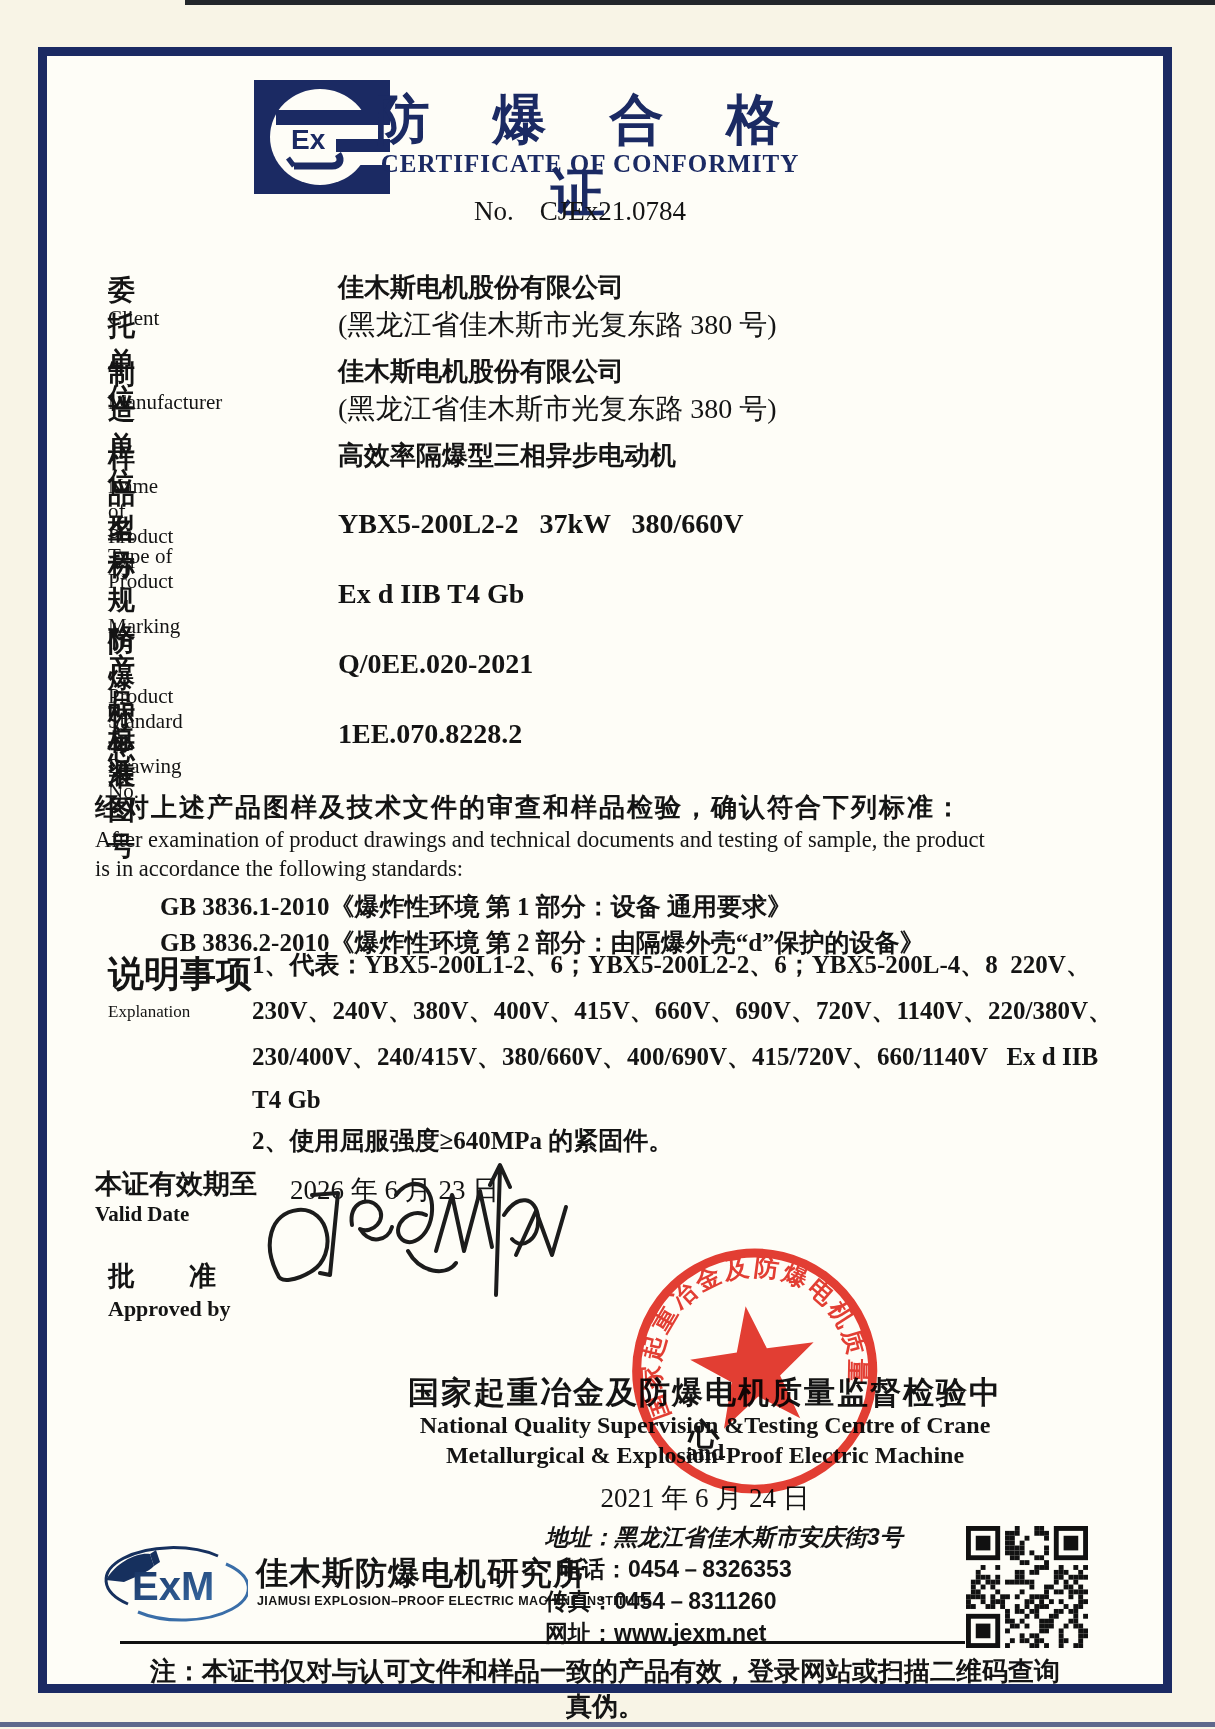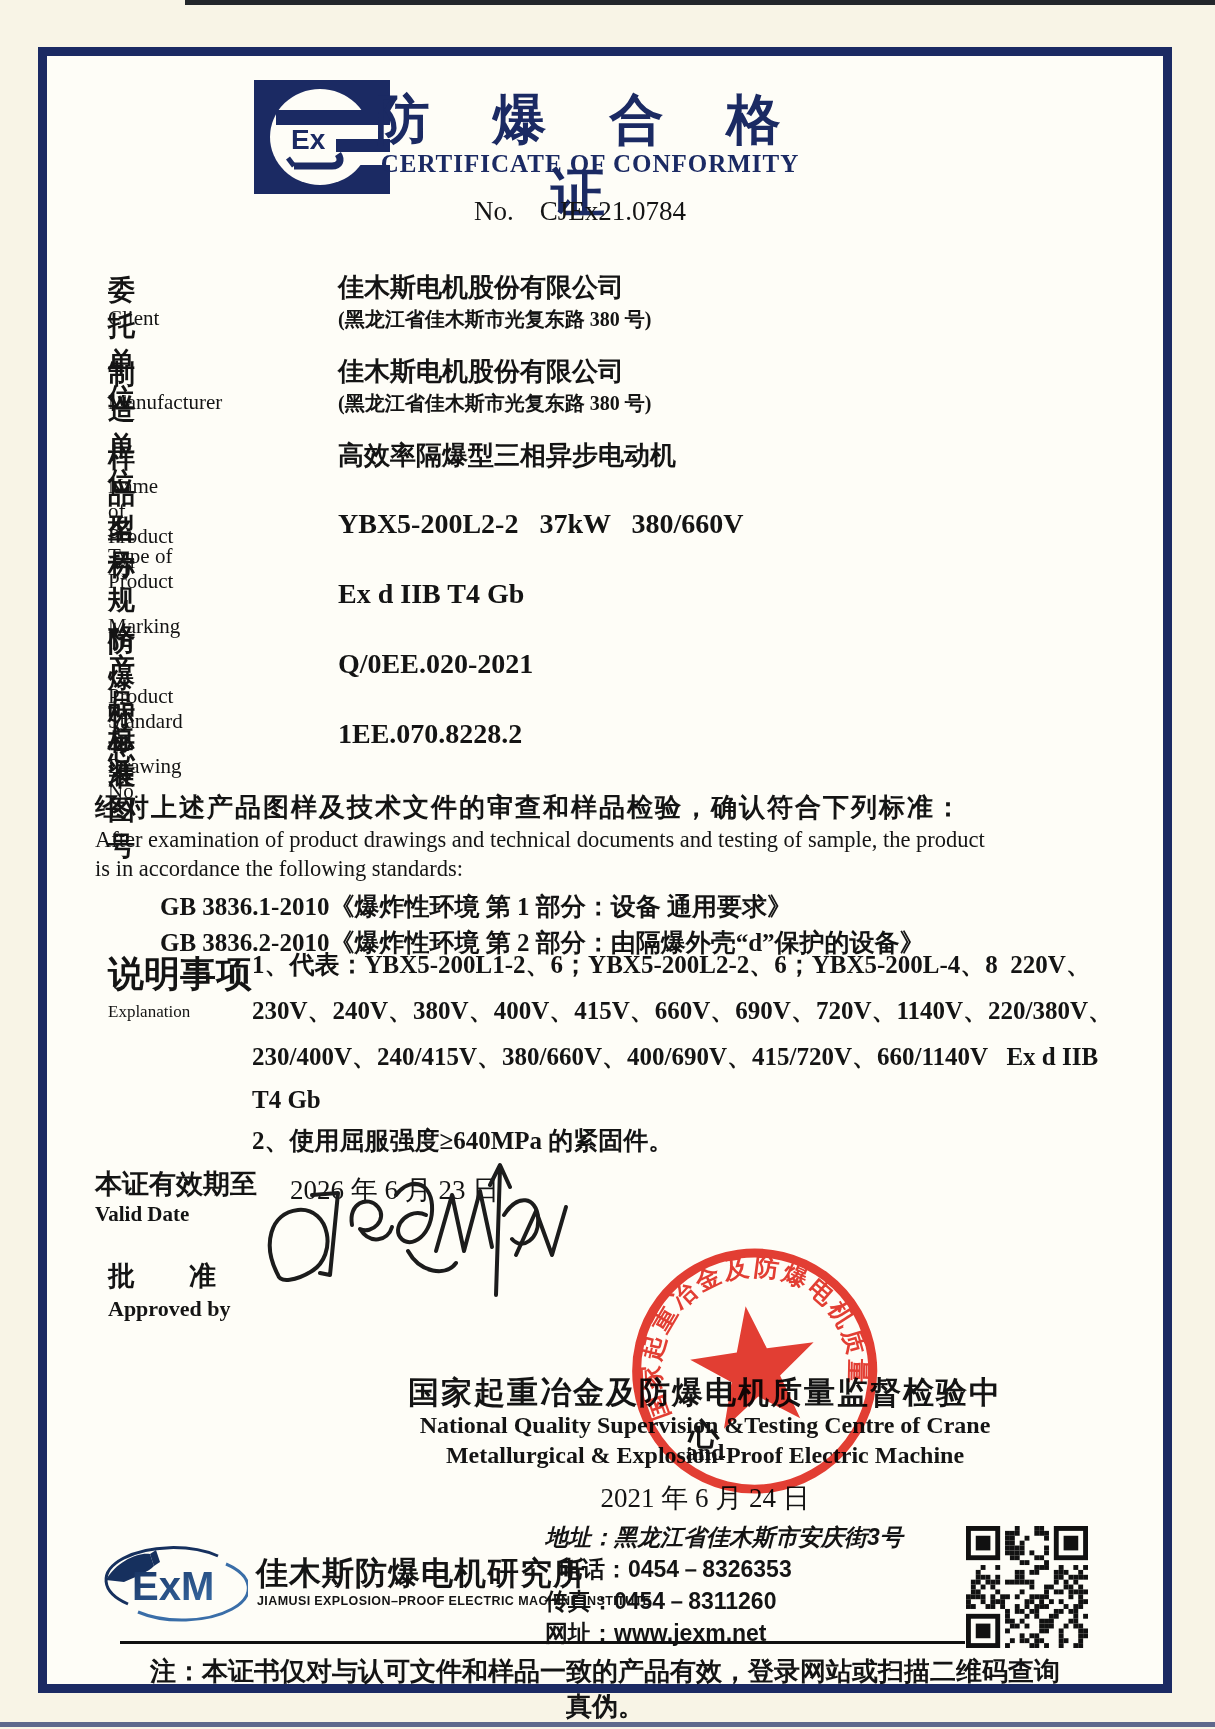--- a/index.html
+++ b/index.html
@@ -8,21 +8,21 @@
   .abs{position:absolute;}
   .cnb{font-family:"Liberation Sans",sans-serif;font-weight:bold;}
   .ser{font-family:"Liberation Serif",serif;}
   .navy{color:#1b2a63;}
   .pre{white-space:pre;}
   .ctr{text-align:center;}
   #frame{left:38px;top:47px;width:1116px;height:1628px;border:9px solid #1b2a63;background:#fefdf7;}
   .fieldlabel{font-size:27px;letter-spacing:7px;}
   .fieldlabel-en{font-size:21px;font-weight:normal;letter-spacing:0;}
   .fieldval{font-size:26px;font-weight:bold;}
-  .fieldval2{font-size:20px;font-weight:bold;}
+  .fieldval2{font-size:28px;font-weight:normal;}
   .expline{font-size:25px;font-weight:600;}
   .contact{font-size:23px;font-family:"Liberation Sans",sans-serif;font-weight:bold;}
   svg text{font-family:"Liberation Sans",sans-serif;}
 </style>
 </head>
 <body>
 
 <div class="abs" style="left:185px;top:0;width:1030px;height:5px;background:#23262b;"></div>
 <div class="abs" style="left:0;top:1722px;width:1215px;height:5px;background:#2b3a6e;opacity:.75;"></div>
 

